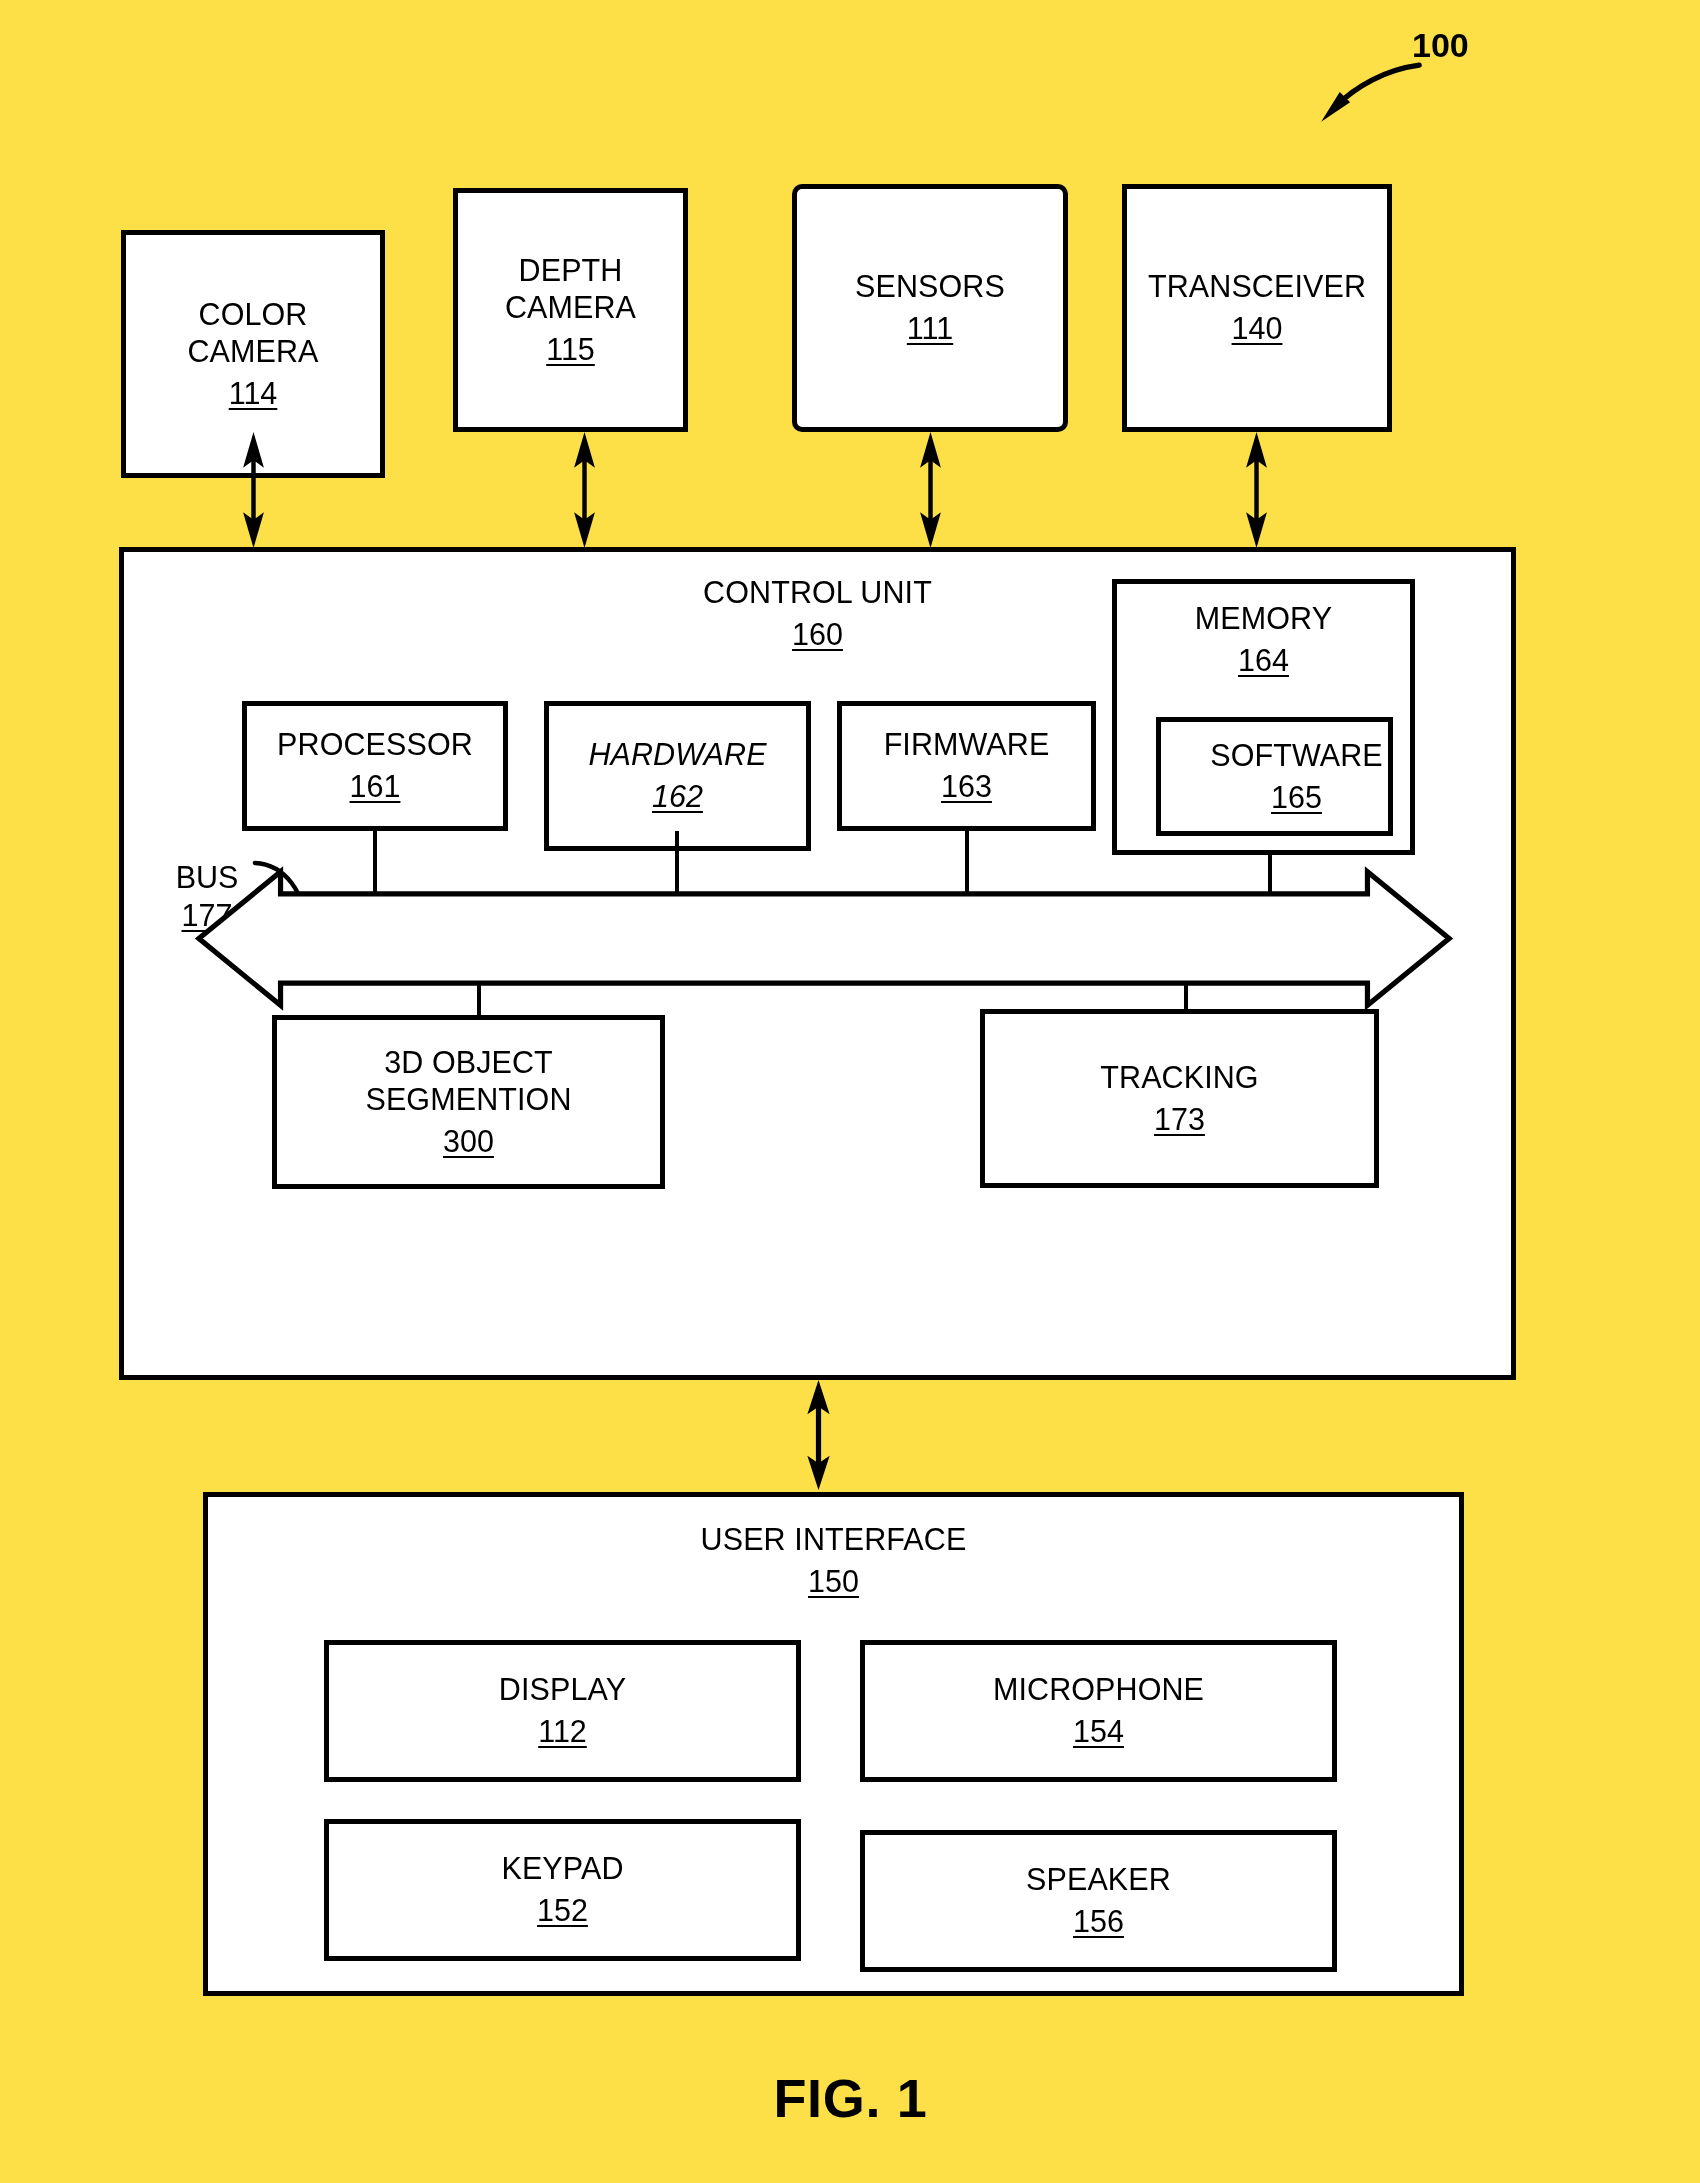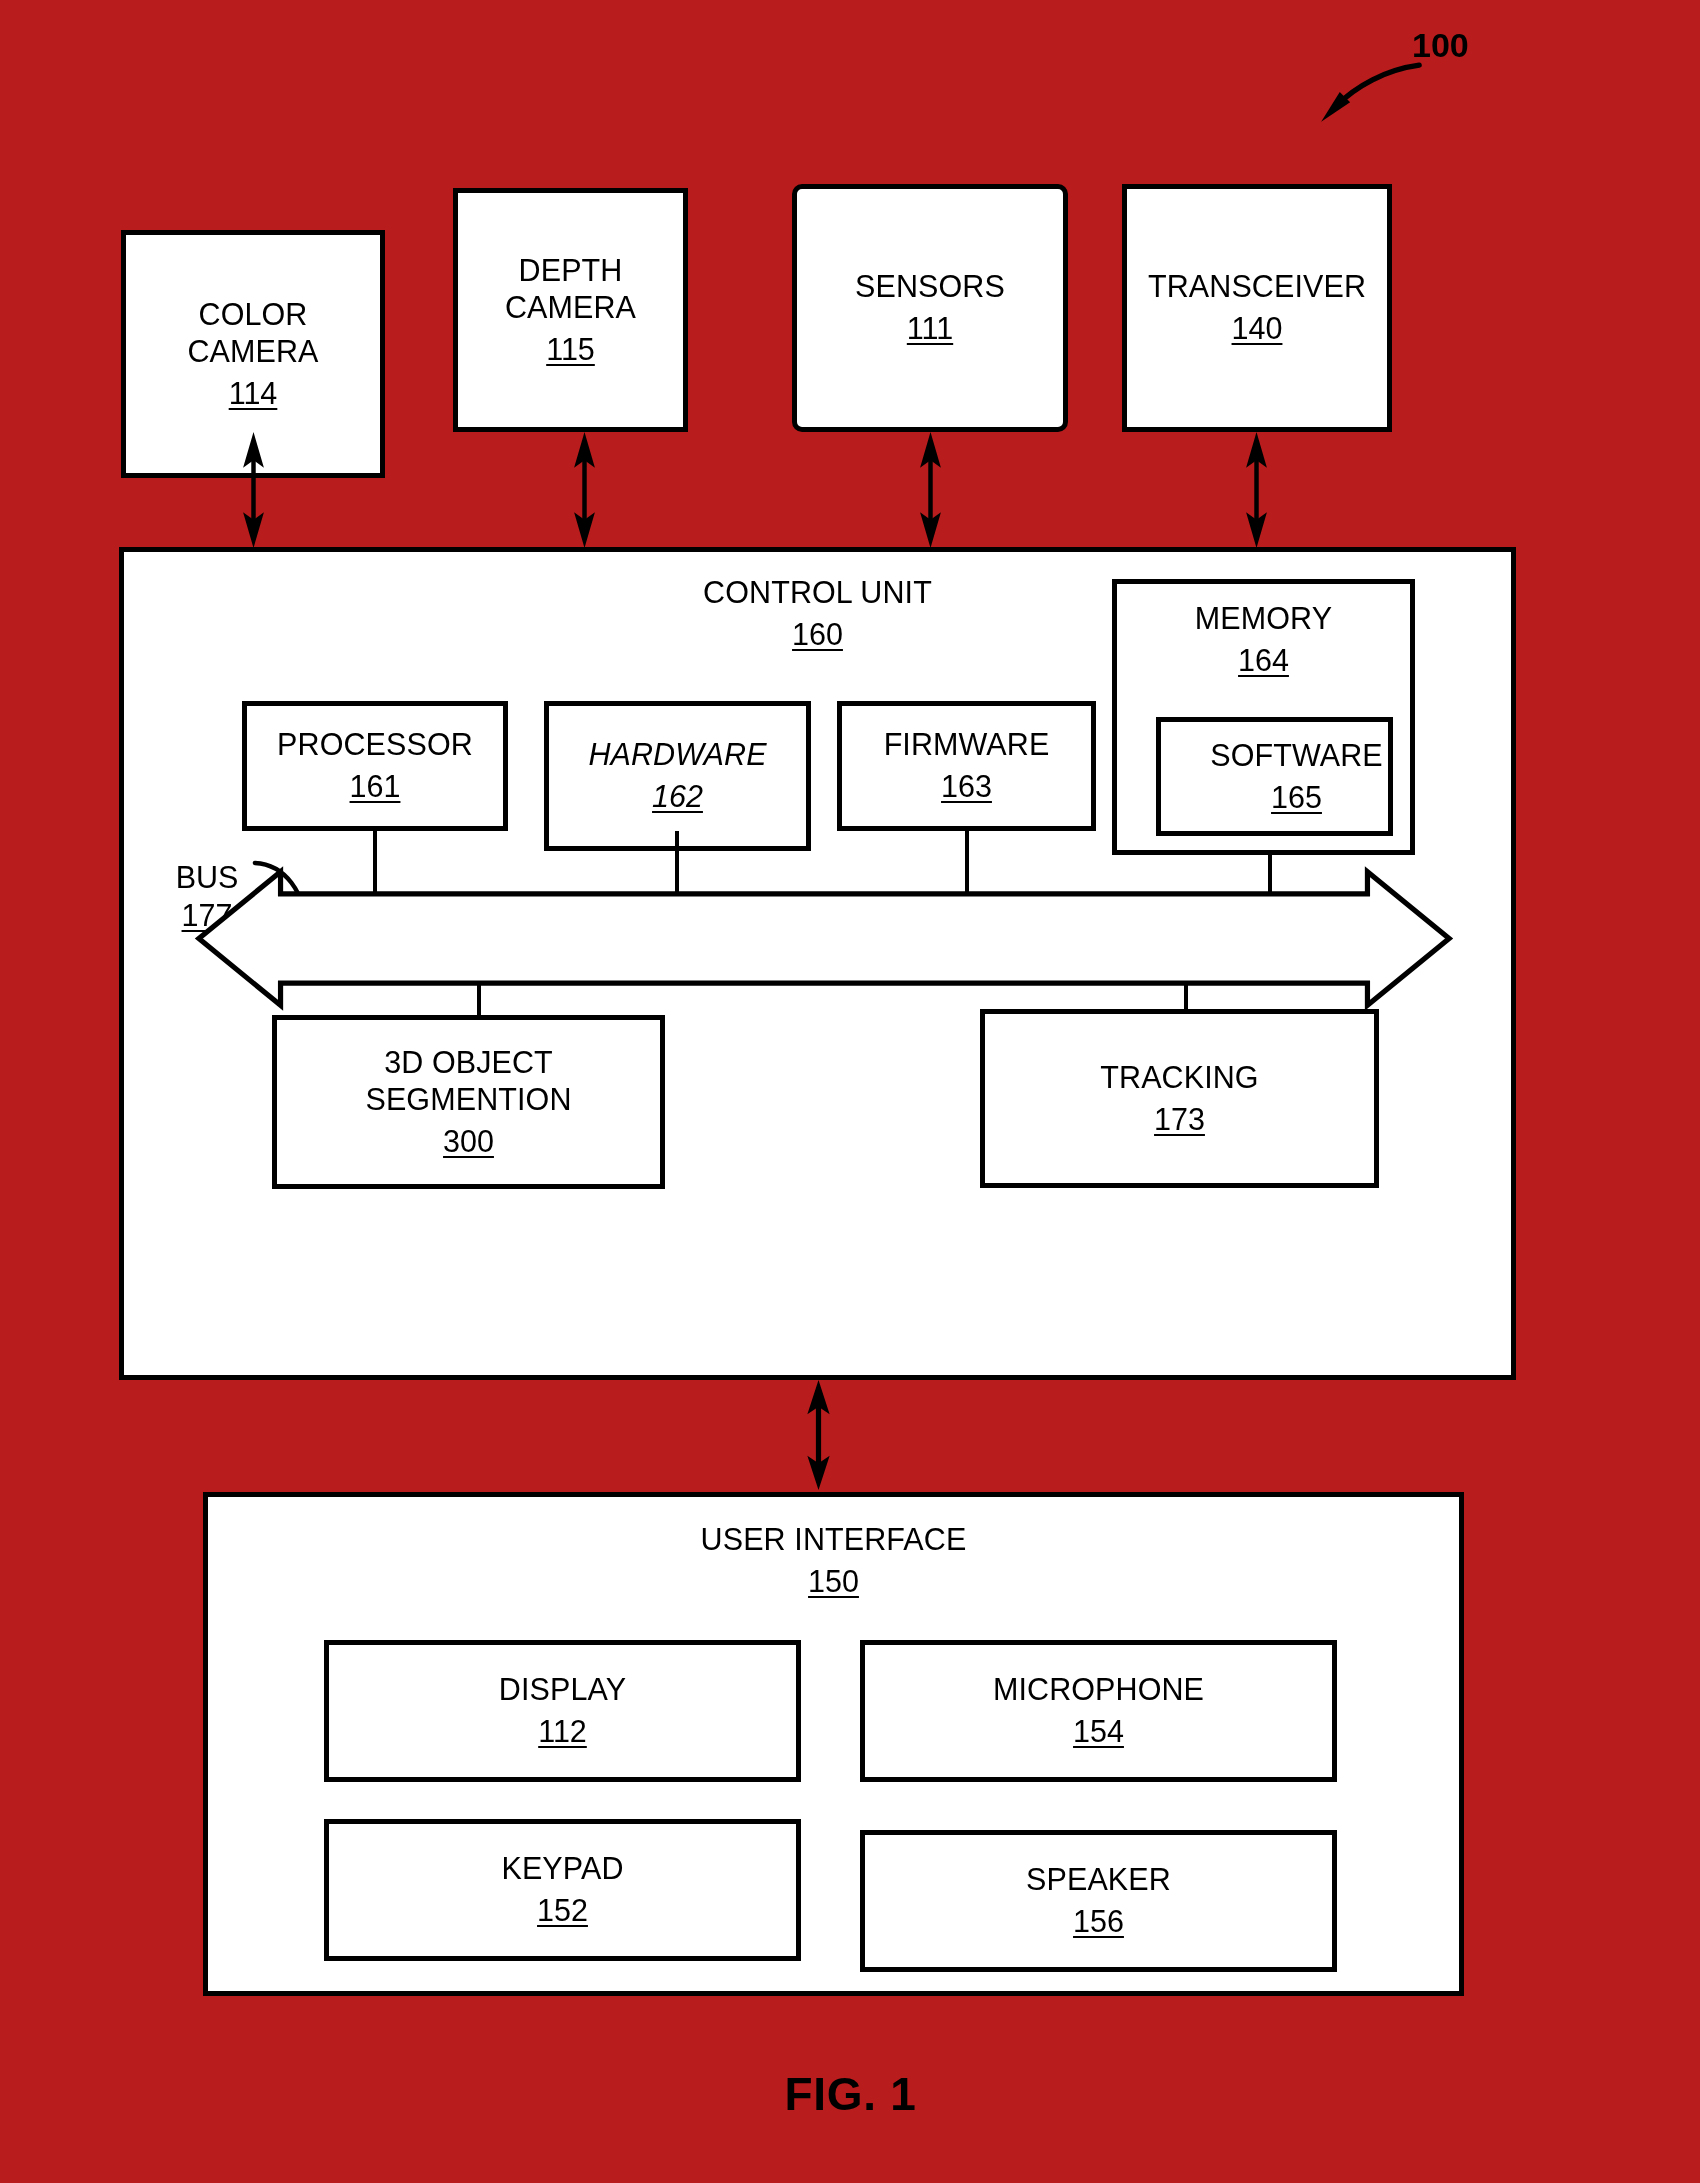--- a/index.html
+++ b/index.html
@@ -9,21 +9,21 @@
     background: #ffffff;
   }
   body {
     font-family: "Liberation Sans", sans-serif;
     color: #000000;
   }
   #page {
     position: relative;
     width: 1701px;
     height: 2183px;
-    background: #b91c1c;
+    background: #fde047;
     overflow: hidden;
   }
 
   
   .box {
     position: absolute;
     box-sizing: border-box;
     border: 5.2px solid #000;
     background: #fff;
     display: flex;
@@ -94,21 +94,21 @@
     font-size: 34px;
     font-weight: bold;
   }
 
   
   #fig-caption {
     position: absolute;
     left: 0;
     right: 0;
     text-align: center;
-    font-size: 46px;
+    font-size: 54px;
     font-weight: bold;
     letter-spacing: 0.7px;
   }
 
   svg { display: block; overflow: visible; }
 </style>
 </head>
 <body>
 
 <div id="page">

